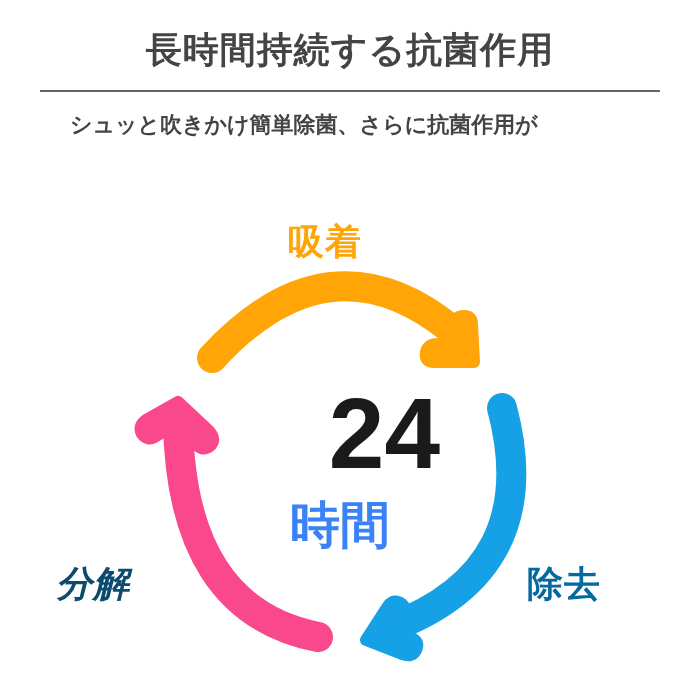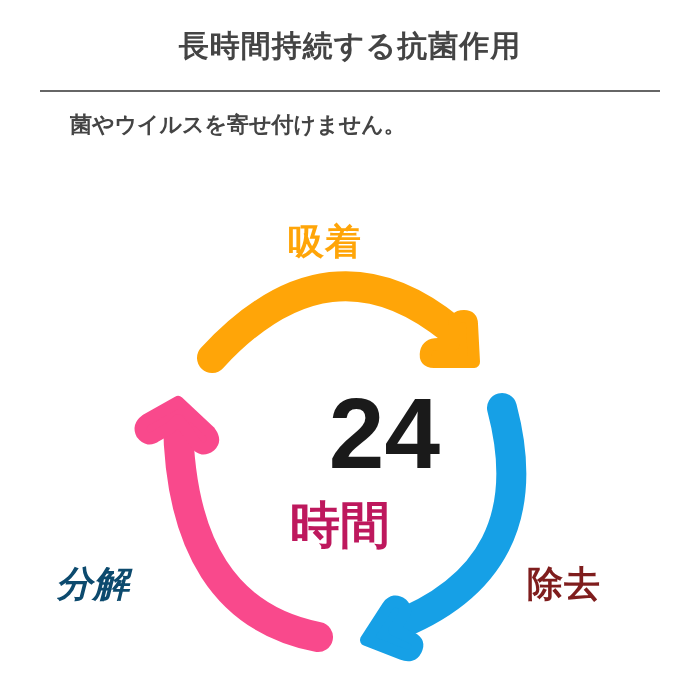--- a/index.html
+++ b/index.html
@@ -13,21 +13,21 @@
     position: relative;
     overflow: hidden;
     font-family: "DejaVu Sans", sans-serif;
   }
   .title {
     position: absolute;
     left: 0;
     top: 26px;
     width: 700px;
     text-align: center;
-    font-size: 30px;
+    font-size: 36px;
     font-weight: bold;
     color: #444444;
     letter-spacing: 1px;
   }
   .divider {
     position: absolute;
     left: 40px;
     top: 90px;
     width: 620px;
     height: 2px;
@@ -73,32 +73,32 @@
     font-family: "Liberation Sans", sans-serif;
   }
   .center-unit {
     position: absolute;
     left: 240px;
     top: 495px;
     width: 200px;
     text-align: center;
     font-size: 50px;
     font-weight: bold;
-    color: #be185d;
+    color: #3b82f6;
     line-height: 60px;
   }
 </style>
 </head>
 <body>
 
 <div class="title">長時間持続する抗菌作用</div>
 <div class="divider"></div>
 
 <div class="description">
-  <span>菌やウイルスを寄せ付けません。</span>
+  <span>シュッと吹きかけ簡単除菌、さらに抗菌作用が</span>
 </div>
 
 <svg class="cycle" viewBox="0 0 700 700" xmlns="http://www.w3.org/2000/svg">
 
   <g>
     <path d="M 212 358 Q 330 230 452 330" fill="none" stroke="#FFA508" stroke-width="30" stroke-linecap="round"></path>
     <path d="M 472 324 L 474 362 L 434 362 Q 424 362 426 352 Q 428 344 438 344 L 454 344 L 454 326 Q 454 316 464 316 Q 472 316 472 324 Z" fill="#FFA508" stroke="#FFA508" stroke-width="12" stroke-linejoin="round"></path>
   </g>
 
   <g>
@@ -106,17 +106,17 @@
     <path d="M 366 640 L 388 606 Q 394 598 402 604 Q 408 610 402 618 L 394 630 L 412 638 Q 420 642 416 650 Q 412 658 402 654 Z" fill="#16A0E6" stroke="#16A0E6" stroke-width="12" stroke-linejoin="round"></path>
   </g>
 
   <g>
     <path d="M 318 637 Q 180 610 178 420" fill="none" stroke="#F9498C" stroke-width="30" stroke-linecap="round"></path>
     <path d="M 178 402 L 146 420 Q 138 426 142 434 Q 148 442 156 436 L 170 428 L 178 420 L 188 432 L 196 444 Q 202 452 210 446 Q 216 440 210 432 Z" fill="#F9498C" stroke="#F9498C" stroke-width="12" stroke-linejoin="round"></path>
   </g>
 </svg>
 
 <div class="label label-adsorb" style="color:#FFA508;">吸着</div>
-<div class="label label-remove" style="color:#7f1d1d;">除去</div>
+<div class="label label-remove" style="color:#0369a1;">除去</div>
 <div class="label label-decompose" style="color:#0c4a6e;font-style:italic;">分解</div>
 
 <div class="center-number">24</div>
 <div class="center-unit">時間</div>
 
 </body></html>

